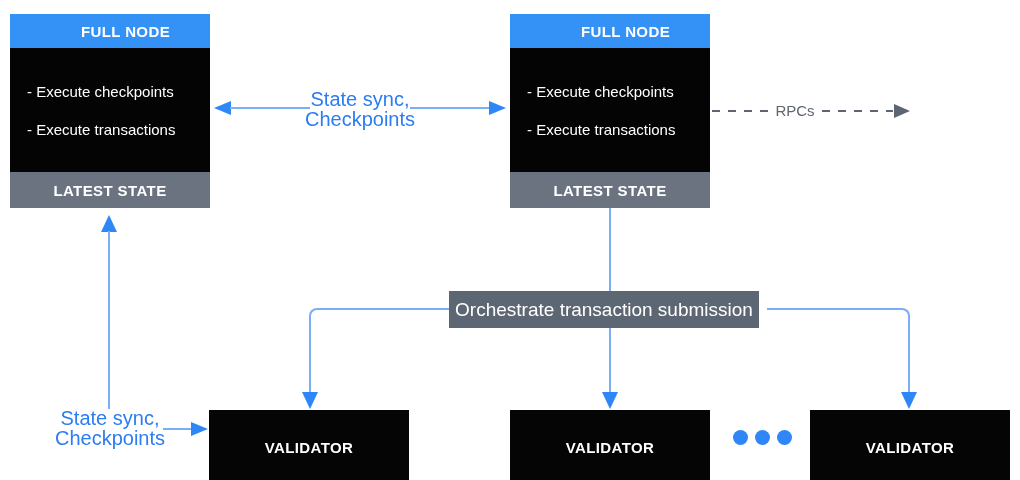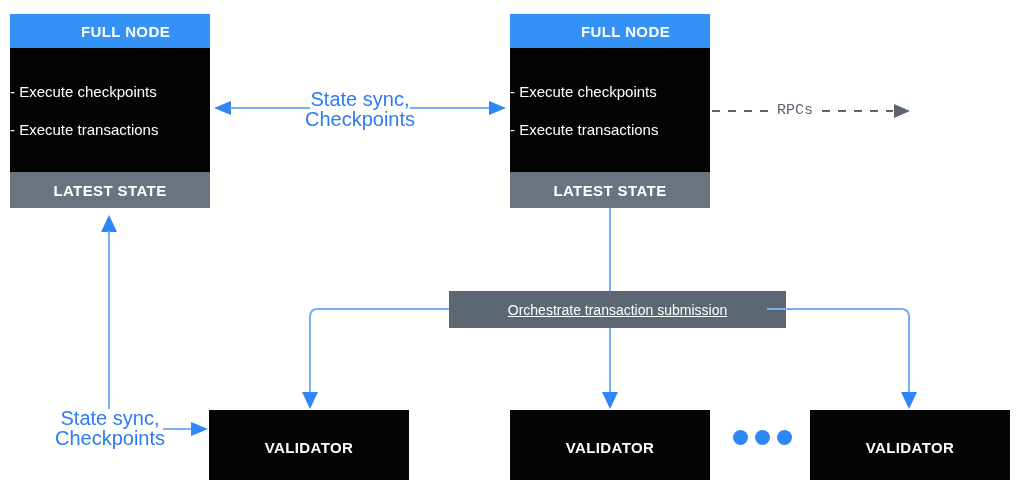--- a/index.html
+++ b/index.html
@@ -12,37 +12,37 @@
   
   .node { width:200px; }
   .node-header {
     height:34px; background:#3492f7; color:#ffffff;
     font-size:15px; font-weight:700; letter-spacing:.4px;
     display:flex; align-items:center; justify-content:center;padding-left:31px;
   }
   .node-body {
     height:124px; background:#040404; color:#ffffff; font-size:15px;
     display:flex; flex-direction:column; justify-content:center;
-    gap:21px; box-sizing:border-box;
+    gap:21px; padding-left:17px; box-sizing:border-box;
   }
   .node-footer {
     height:36px; background:#6b7280; color:#ffffff;
     font-size:15px; font-weight:700; letter-spacing:.4px;
     display:flex; align-items:center; justify-content:center;
   }
 
   .validator {
     width:200px; height:74px; background:#050505; color:#ffffff;
     font-size:15px; font-weight:700; letter-spacing:.4px;
     display:flex; align-items:center; justify-content:center;
   }
 
   .orchestrator {
-    width:337px; height:37px; background:#5d6773; color:#ffffff;
-    font-size:14px; display:flex; align-items:center; justify-content:center;text-decoration:underline;
+    width:310px; height:37px; background:#5d6773; color:#ffffff;
+    font-size:19px; display:flex; align-items:center; justify-content:center;
   }
 
   
   .hline { height:2px; background:#79aff5; }
   .vline { width:2px;  background:#79aff5; }
   .corner-tl {
     width:10px; height:10px;
     border-left:2px solid #79aff5; border-top:2px solid #79aff5;
     border-top-left-radius:8px; box-sizing:border-box;
   }
@@ -98,21 +98,21 @@
   <div class="abs ah ah-left" style="left:214px; top:101px;"></div>
   <div class="abs hline" style="left:230px; top:107px; width:80px;"></div>
   <div class="abs blue-label" style="left:300px; top:89px; width:120px;">
     <div>State sync,</div>
     <div>Checkpoints</div>
   </div>
   <div class="abs hline" style="left:410px; top:107px; width:80px;"></div>
   <div class="abs ah ah-right" style="left:489px; top:101px;"></div>
 
   <div class="abs dashline" style="left:712px; top:110px; width:58px;"></div>
-  <div class="abs slate-label" style="left:768px; top:102px; width:54px;font-family:Liberation Mono, monospace;">RPCs</div>
+  <div class="abs slate-label" style="left:768px; top:102px; width:54px;">RPCs</div>
   <div class="abs dashline" style="left:822px; top:110px; width:71px;"></div>
   <div class="abs ah ah-right-slate" style="left:894px; top:104px;"></div>
 
   <div class="abs vline" style="left:609px; top:208px; height:83px;"></div>
   <div class="abs vline" style="left:609px; top:328px; height:64px;"></div>
   <div class="abs ah ah-down" style="left:602px; top:392px;"></div>
 
   <div class="abs orchestrator" style="left:449px; top:291px;">Orchestrate transaction submission</div>
 
   <div class="abs hline" style="left:318px; top:308px; width:131px;"></div>

